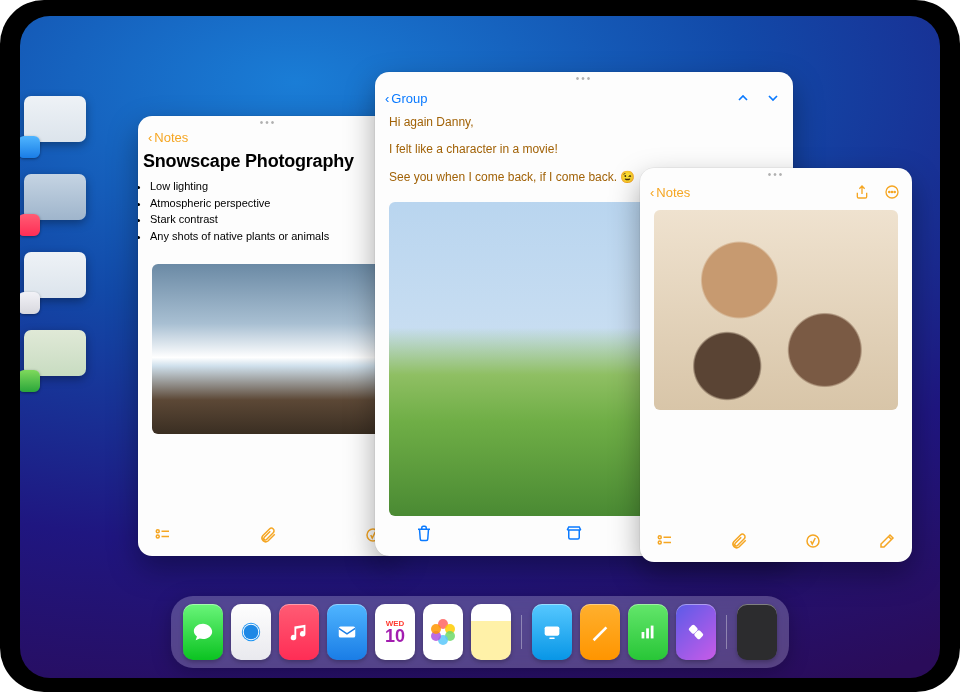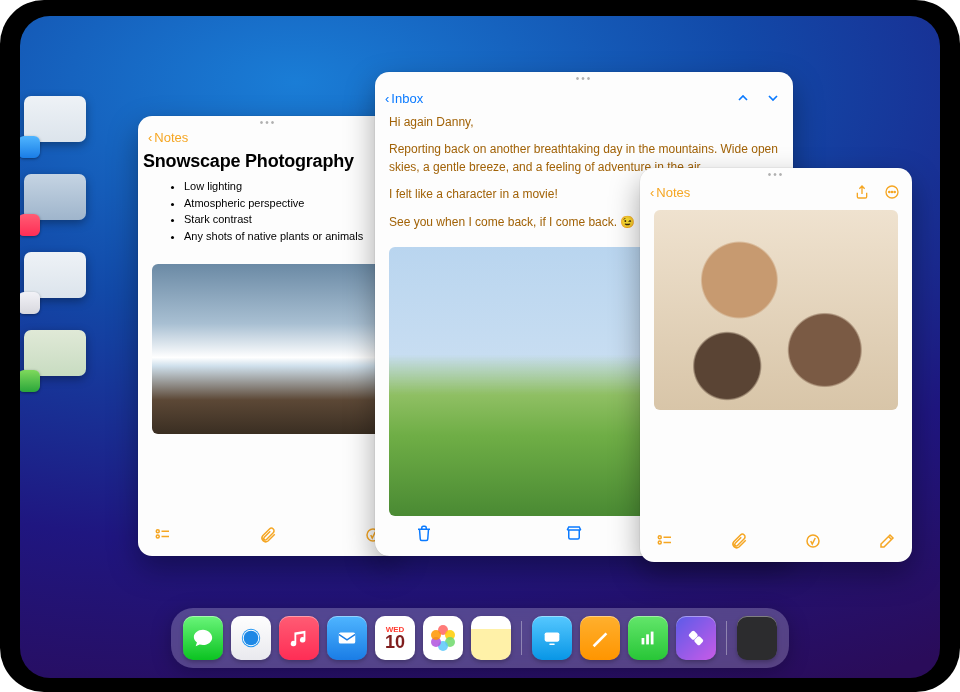--- a/index.html
+++ b/index.html
@@ -56,21 +56,21 @@
   .back { color:#f5a623; display:flex; align-items:center; gap:2px; font-weight:500; }
   .back.blue { color:#0a7aff; }
   .spacer { flex:1; }
   .tb-icon { width:20px; height:20px; display:inline-flex; align-items:center; justify-content:center; color:#f5a623; }
   .tb-icon.blue { color:#0a7aff; }
   .tb-icon svg { width:16px; height:16px; }
 
   
   .notes1 { left: 118px; top: 100px; width: 260px; height: 440px; z-index: 5; }
   .notes1 h1 { font-size: 18px; font-weight: 700; padding: 2px 14px 6px 5px; letter-spacing: -.2px; }
-  .notes1 ul { font-size: 11px; padding: 0 14px 0 46px; line-height: 1.5; }
+  .notes1 ul { font-size: 11px; padding: 0 14px 0 12px; line-height: 1.5; }
   .notes1 .photo {
     margin: 20px 14px 0 14px; height: 170px; border-radius: 6px;
     background: linear-gradient(#6b8aa5 0%, #a8bfd2 35%, #fff 55%, #cfe0ec 60%, #5c4836 80%, #3a2e22 100%);
   }
   .win .bottombar { margin-top:auto; display:flex; align-items:center; justify-content:space-between; padding: 6px 16px 8px 16px; }
   .bb-icon { color:#f5a623; }
   .bb-icon.blue { color:#0a7aff; }
   .bb-icon svg { width:18px; height:18px; }
 
   
@@ -103,31 +103,31 @@
 
   
   .dock {
     position: absolute; left: 50%; transform: translateX(-50%); bottom: 10px;
     background: rgba(255,255,255,.22); backdrop-filter: blur(10px);
     border-radius: 22px; padding: 8px 12px; display:flex; gap:8px; align-items:center;
     box-shadow: 0 4px 20px rgba(0,0,0,.25); z-index: 40;
   }
   .dock-sep { width:1px; height:34px; background: rgba(255,255,255,.35); margin: 0 2px; }
   .app {
-    width: 40px; height: 44px; border-radius: 10px; position: relative;
+    width: 40px; height: 56px; border-radius: 10px; position: relative;
     box-shadow: 0 2px 4px rgba(0,0,0,.25), inset 0 1px 0 rgba(255,255,255,.4);
     display:flex; align-items:center; justify-content:center; color:#fff; font-weight:700;
   }
   .app svg { width:22px; height:22px; }
   .a-msg { background: linear-gradient(#6af57a,#0bc321); }
   .a-safari { background: linear-gradient(#fefefe,#e9e9ee); }
   .a-music { background: linear-gradient(#ff5c74,#ff2d55); }
   .a-mail { background: linear-gradient(#4fb5ff,#1a7de6); }
   .a-cal { background:#fff; flex-direction:column; font-size:8px; color:#ff3b30; }
-  .a-cal .num { font-size:18px; color:#7f1d1d; line-height:.9; }
+  .a-cal .num { font-size:18px; color:#a21caf; line-height:.9; }
   .a-photos { background:#fff; }
   .a-notes { background: linear-gradient(#fff 30%,#fff1a8 30%); }
   .a-tv { background: linear-gradient(#56c8ff,#0896e6); }
   .a-pages { background: linear-gradient(#ffb02e,#ff9500); }
   .a-numbers { background: linear-gradient(#63e66b,#28c637); }
   .a-short { background: linear-gradient(135deg,#5b5be8,#c85be8); }
   .a-recent { background:#2c2c2e; display:grid; grid-template:1fr 1fr/1fr 1fr; gap:2px; padding:4px; }
   .a-recent div { border-radius:2px; }
   .photos-flower {
     width:24px; height:24px; position:relative;
@@ -195,39 +195,38 @@
       </div>
     </div>
 
     <div class="win mail">
       <div class="grip">
           <span class="grip-dots">•••</span>
         </div>
       <div class="topbar">
         <div class="back blue">
           <span>‹</span>
-          <span>Inbox</span>
+          <span>Group</span>
         </div>
         <div class="spacer"></div>
         <div class="chevs">
           <span class="tb-icon blue">
               <svg viewBox="0 0 24 24" fill="none" stroke="currentColor" stroke-width="2.5">
                 <polyline points="6 15 12 9 18 15"></polyline>
               </svg>
             </span>
           <span class="tb-icon blue">
               <svg viewBox="0 0 24 24" fill="none" stroke="currentColor" stroke-width="2.5">
                 <polyline points="6 9 12 15 18 9"></polyline>
               </svg>
             </span>
         </div>
       </div>
       <div class="body">
         <p>Hi again Danny,</p>
-        <p>Reporting back on another breathtaking day in the mountains. Wide open skies, a gentle breeze, and a feeling of adventure in the air.</p>
         <p>I felt like a character in a movie!</p>
         <p>See you when I come back, if I come back. 😉</p>
       </div>
       <div class="photo2"></div>
       <div class="mailbar">
         <span class="bb-icon blue"><svg viewBox="0 0 24 24" fill="none" stroke="currentColor" stroke-width="2">
               <path d="M4 7h16M9 7V5a2 2 0 012-2h2a2 2 0 012 2v2M6 7l1 13a2 2 0 002 2h6a2 2 0 002-2l1-13"></path>
             </svg></span>
         <span class="bb-icon blue"><svg viewBox="0 0 24 24" fill="none" stroke="currentColor" stroke-width="2">
               <path d="M3 8h18M5 8v10a2 2 0 002 2h10a2 2 0 002-2V8M3 8l2-4h14l2 4"></path>

